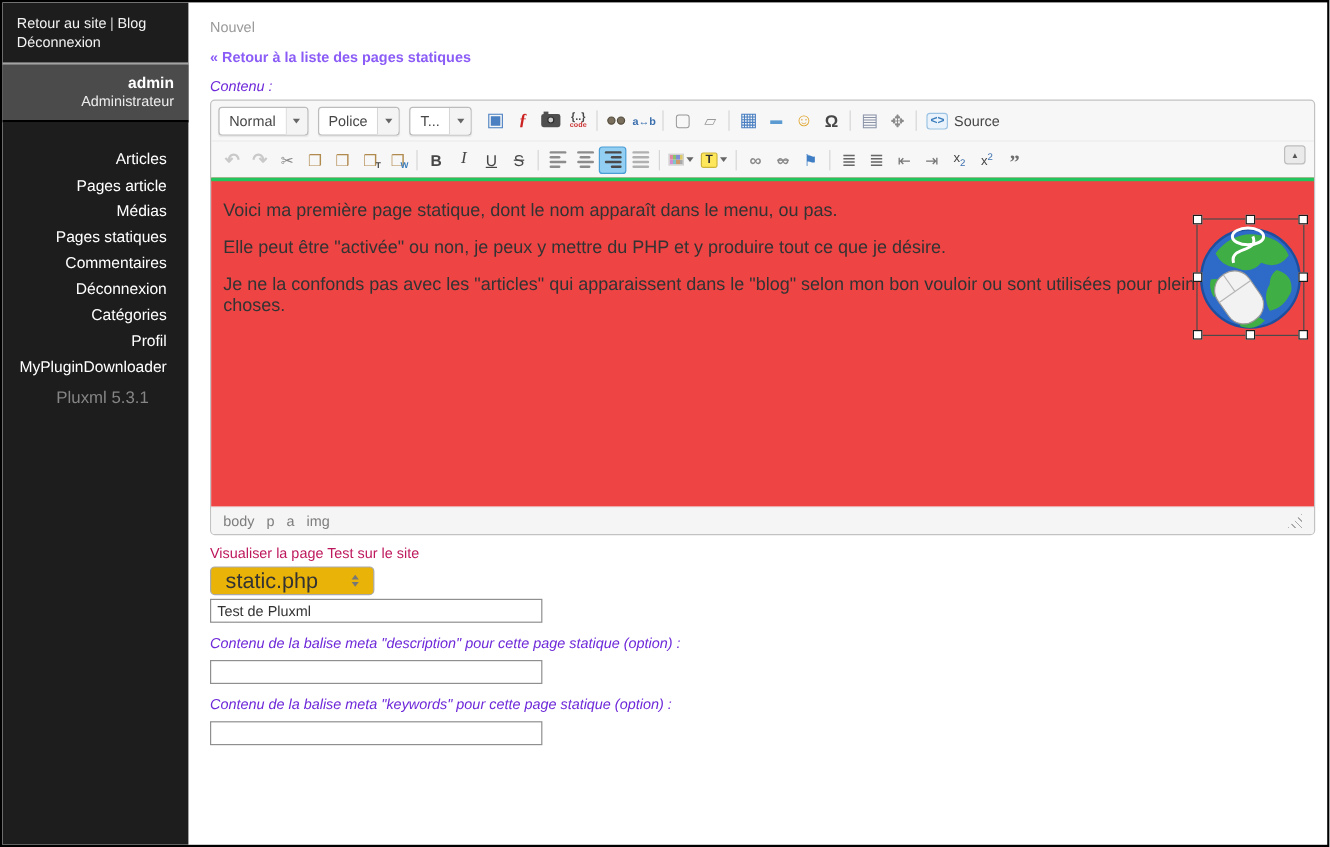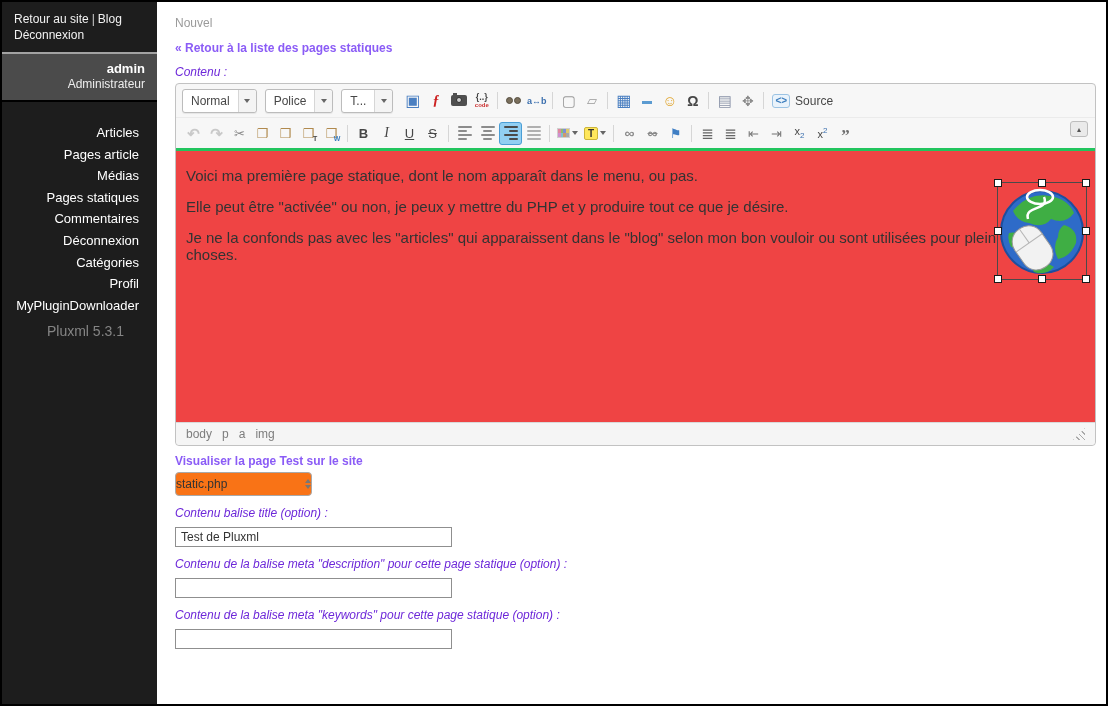--- a/index.html
+++ b/index.html
@@ -102,22 +102,22 @@
   .hdl{position:absolute;width:6px;height:6px;background:#fff;border:1px solid #1a1a1a;box-sizing:content-box;cursor:pointer;}
   .h-nw{left:-4px;top:-4px;}  .h-n{left:calc(50% - 4px);top:-4px;}  .h-ne{right:-4px;top:-4px;}
   .h-w{left:-4px;top:calc(50% - 4px);} .h-e{right:-4px;top:calc(50% - 4px);}
   .h-sw{left:-4px;bottom:-4px;} .h-s{left:calc(50% - 4px);bottom:-4px;} .h-se{right:-4px;bottom:-4px;}
 
   .pathbar{display:flex;align-items:center;gap:10px;padding:4px 10px;background:#f5f5f5;border-top:1px solid #d9d9d9;color:#7d7d7d;font-size:12px;height:23px;box-sizing:border-box;border-radius:0 0 4px 4px;}
   .pathbar span{cursor:pointer;}
   .grip{width:12px;height:12px;margin-left:auto;background:repeating-linear-gradient(45deg,#a9a9a9 0 1px,transparent 1px 4px);clip-path:polygon(100% 0,100% 100%,0 100%);cursor:se-resize;}
 
   
-  .viewlink{display:block;margin-top:8px;font-size:12px;font-weight:bold;color:#8b5cf6;text-decoration:none;}
-  .sel{width:137px;height:24px;border:1px solid #a9a9a9;border-radius:4px;display:flex;align-items:center;justify-content:space-between;padding:0 0;font-size:12px;color:#333;background:#f97316;margin-top:4px;box-sizing:border-box;cursor:pointer;}
+  .viewlink{display:block;margin-top:8px;font-size:12px;font-weight:normal;color:#be185d;text-decoration:none;}
+  .sel{width:137px;height:24px;border:1px solid #a9a9a9;border-radius:4px;display:flex;align-items:center;justify-content:space-between;padding:0 12px;font-size:18px;color:#333;background:#eab308;margin-top:4px;box-sizing:border-box;cursor:pointer;}
   .stepper{display:flex;flex-direction:column;gap:2px;align-items:center;}
   .tri-u{width:0;height:0;border-left:3px solid transparent;border-right:3px solid transparent;border-bottom:4px solid #777;}
   .stepper .tri-d{border-top-color:#777;}
   .txt{width:277px;height:20px;border:1px solid #8f8f8f;font-size:12px;font-family:"Liberation Sans",sans-serif;padding:0 5px;margin-top:3px;background:#fff;box-sizing:border-box;color:#333;}
 </style>
 </head>
 <body>
 
 <div class="page">
 
@@ -386,21 +386,20 @@
     <a class="viewlink">Visualiser la page Test sur le site</a>
 
     <div class="sel">
       <span>static.php</span>
       <span class="stepper">
           <i class="tri-u"></i>
           <i class="tri-d"></i>
         </span>
     </div>
 
-    <div class="lbl">Contenu balise title (option) :</div>
     <input class="txt" type="text" value="Test de Pluxml" style="">
 
     <div class="lbl">Contenu de la balise meta "description" pour cette page statique (option) :</div>
     <input class="txt" type="text" value="" style="">
 
     <div class="lbl">Contenu de la balise meta "keywords" pour cette page statique (option) :</div>
     <input class="txt" type="text" value="" style="">
 
     
   </main>

